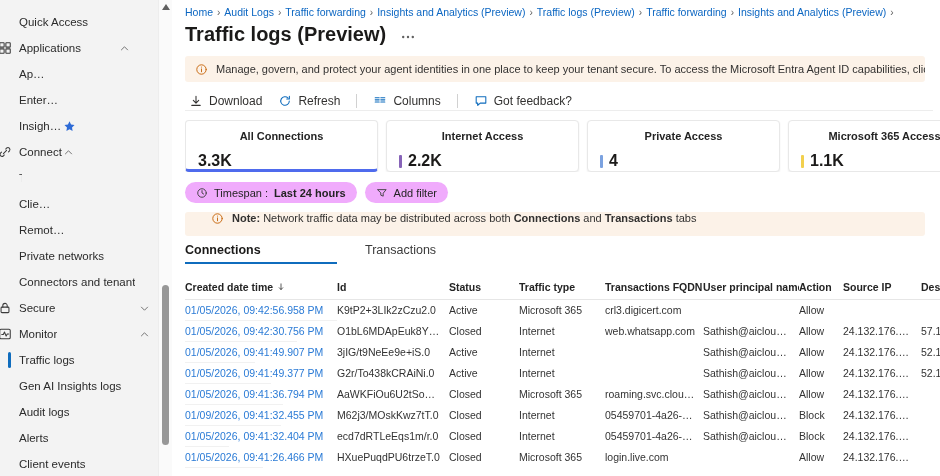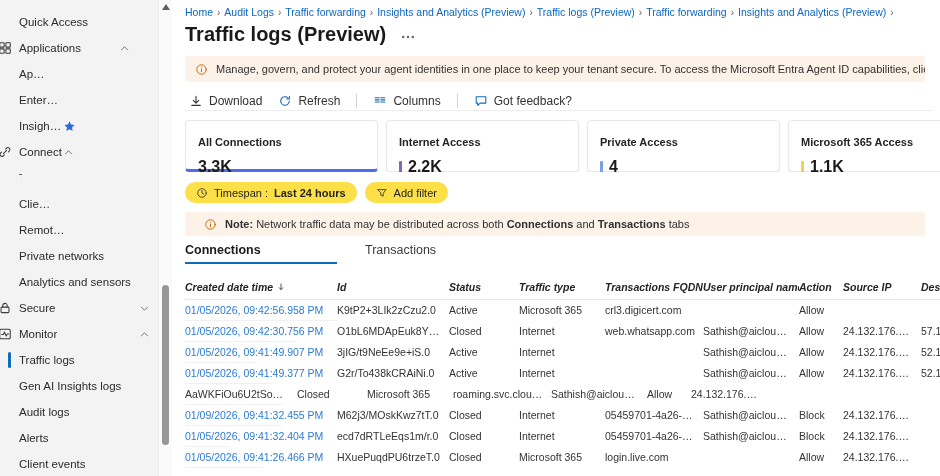--- a/index.html
+++ b/index.html
@@ -39,44 +39,44 @@
 
   .toolbar{margin-top:10px;width:748px;display:flex;align-items:center;gap:8px;
            border-bottom:1px solid #ededed;font-size:12px;color:#323130;}
   .tb-btn{display:flex;align-items:center;gap:6px;cursor:pointer;padding:2px 4px;border-radius:3px;}
   .tb-icon{width:14px;height:14px;color:#0f6cbd;}
   .tb-icon.dark{color:#323130;}
   .tb-div{width:1px;height:14px;background:#d1d1d1;margin:0 4px;}
 
   .cards{margin-top:9px;display:flex;gap:8px;width:755px;overflow:hidden;}
   .card{flex:0 0 193px;height:52px;background:#fff;border:1px solid #e8e8e8;border-radius:4px;
-        box-shadow:0 1px 2px rgba(0,0,0,.07);padding:15px 12px 0;cursor:pointer;}
+        box-shadow:0 1px 2px rgba(0,0,0,.07);padding:9px 12px 0;cursor:pointer;text-align:center;}
   .card.selected{border-bottom:3px solid #4f6bed;}
   .card-label{font-size:11px;font-weight:700;color:#242424;}
   .card-value-row{display:flex;align-items:center;gap:6px;margin-top:10px;}
   .card-bar{width:3px;height:13px;border-radius:1px;flex:0 0 auto;}
   .card-value{font-size:16px;font-weight:700;color:#1b1a19;}
 
   .filter-bar{margin-top:10px;display:flex;gap:8px;align-items:center;}
-  .pill{display:inline-flex;align-items:center;gap:6px;height:21px;padding:0 11px;background:#fde047;
+  .pill{display:inline-flex;align-items:center;gap:6px;height:21px;padding:0 11px;background:#f0abfc;
         border-radius:11px;font-size:11px;color:#242424;cursor:pointer;}
   .pill-icon{width:12px;height:12px;color:#3b3b3b;}
   .pill b{font-weight:700;}
 
   .note{margin-top:9px;width:740px;height:24px;background:#fcf2e8;border-radius:3px;
-        display:flex;align-items:center;gap:8px;padding:0 19px;font-size:11px;color:#323130;white-space:nowrap;overflow:hidden;}
+        display:flex;align-items:flex-start;gap:8px;padding:0 26px;font-size:11px;color:#323130;white-space:nowrap;overflow:hidden;}
   .note b{font-weight:700;}
 
   .tabs{margin-top:7px;display:flex;gap:28px;}
   .tab{font-size:12.5px;color:#3b3b3b;padding-bottom:5px;cursor:pointer;border-bottom:2px solid transparent;}
   .tab.active{font-weight:700;color:#1b1a19;border-bottom:2px solid #0f6cbd;}
 
   
   .tbl{margin-top:10px;width:755px;overflow:hidden;}
-  .thead{display:flex;height:26px;align-items:center;border-bottom:1px solid #e6e6e6;font-style:italic;}
+  .thead{display:flex;height:26px;align-items:center;border-bottom:1px solid #e6e6e6;}
   .th{display:flex;align-items:center;gap:3px;font-size:10.5px;font-weight:700;color:#242424;
       padding-right:8px;white-space:nowrap;overflow:hidden;flex:0 0 auto;cursor:pointer;}
   .th-sort{width:10px;height:10px;color:#242424;flex:0 0 auto;}
   .trow{display:flex;height:21px;align-items:center;border-bottom:1px solid #f1f1f1;cursor:default;}
   .td{font-size:10.5px;color:#333;padding-right:8px;white-space:nowrap;overflow:hidden;text-overflow:ellipsis;flex:0 0 auto;}
   .td.link{color:#2b7bd6;cursor:pointer;}
   .i0{width:152px}.i1{width:112px}.i2{width:70px}.i3{width:86px}.i4{width:98px}
   .i5{width:96px}.i6{width:44px}.i7{width:78px}.i8{width:90px}
 </style>
 </head>
@@ -157,21 +157,21 @@
         <span class="nav-label" data-name="sidebar-item-label">Remote networks</span>
 
       </div>
       <div class="nav-row item i9" data-name="sidebar-item">
 
         <span class="nav-label" data-name="sidebar-item-label">Private networks</span>
 
       </div>
       <div class="nav-row item i10" data-name="sidebar-item">
 
-        <span class="nav-label" data-name="sidebar-item-label">Analytics and sensors</span>
+        <span class="nav-label" data-name="sidebar-item-label">Connectors and tenant</span>
 
       </div>
       <div class="nav-row section i11" data-name="sidebar-item">
 
         <span class="nav-icon" data-name="lock-icon">
           <svg viewBox="0 0 16 16" fill="none" stroke="currentColor" stroke-width="1.2" stroke-linecap="round" stroke-linejoin="round">
             <rect x="3.5" y="7" width="9" height="6.3" rx="1"></rect>
             <path d="M5.5 7V5.2a2.5 2.5 0 0 1 5 0V7"></path>
           </svg>
         </span>
@@ -449,20 +449,21 @@
           <span class="td i1" data-name="id-cell">G2r/To438kCRAiNi.0</span>
           <span class="td i2" data-name="status-cell">Active</span>
           <span class="td i3" data-name="traffic-type-cell">Internet</span>
           <span class="td i4" data-name="destination-fqdn-cell"></span>
           <span class="td i5" data-name="user-principal-name-cell">Sathish@aicloudhub.o...</span>
           <span class="td i6" data-name="action-cell">Allow</span>
           <span class="td i7" data-name="source-ip-cell">24.132.176.209</span>
           <span class="td i8" data-name="destination-ip-cell">52.168</span>
         </div>
         <div class="trow i4" data-name="table-row">
+          <span class="td i0 link" data-name="created-date-link">01/05/2026, 09:41:36.794 PM</span>
           <span class="td i1" data-name="id-cell">AaWKFiOu6U2tSoPT.0</span>
           <span class="td i2" data-name="status-cell">Closed</span>
           <span class="td i3" data-name="traffic-type-cell">Microsoft 365</span>
           <span class="td i4" data-name="destination-fqdn-cell">roaming.svc.cloud....</span>
           <span class="td i5" data-name="user-principal-name-cell">Sathish@aicloudhub.o...</span>
           <span class="td i6" data-name="action-cell">Allow</span>
           <span class="td i7" data-name="source-ip-cell">24.132.176.209</span>
           <span class="td i8" data-name="destination-ip-cell"></span>
         </div>
         <div class="trow i5" data-name="table-row">

